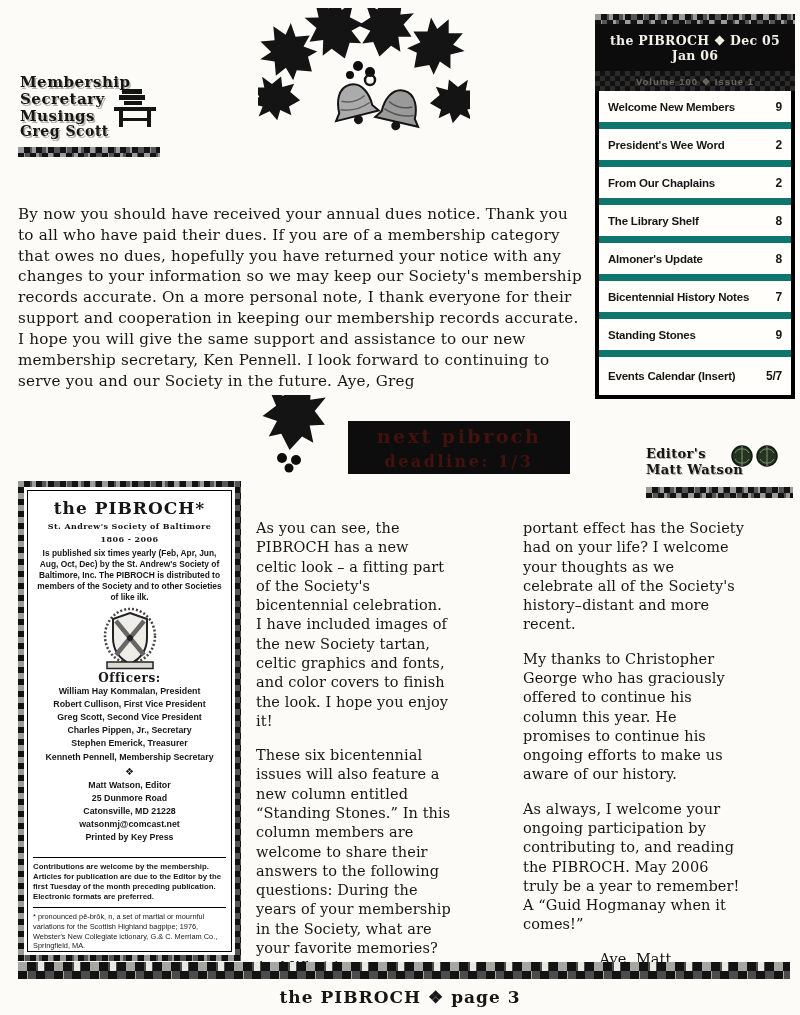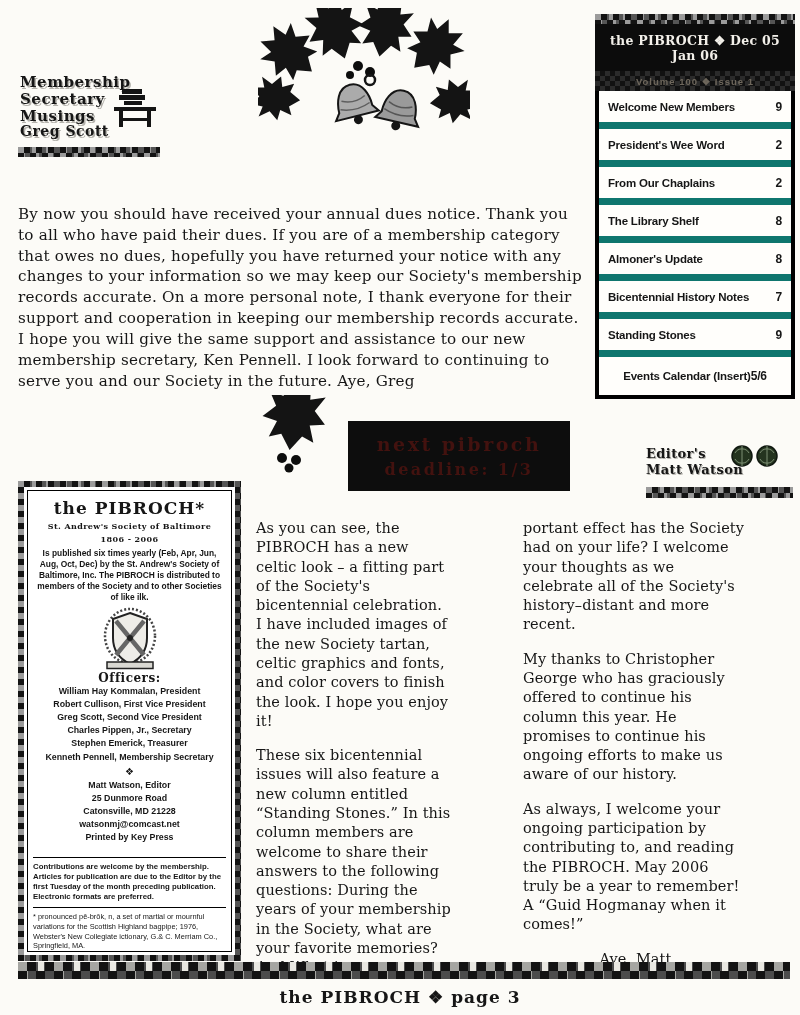--- a/index.html
+++ b/index.html
@@ -52,26 +52,26 @@
     color:#6e675c; font-family:"Liberation Sans",sans-serif; font-weight:bold;
     font-size:9.5px; letter-spacing:1px;
   }
   .toc-body { border:4px solid #000; border-top:none; background:#fffefb; }
   .toc-row {
     display:flex; justify-content:space-between; align-items:center;
     height:38px; padding:0 9px; border-bottom:7px solid #0f766e;
     font-family:"Liberation Sans",sans-serif; font-weight:bold;
     font-size:11.5px; letter-spacing:-0.2px;
   }
-  .toc-row:last-child { border-bottom:none;justify-content:center; }
+  .toc-row:last-child { border-bottom:none; }
   .toc-page { font-size:12px; }
 
   
   .deadline-box {
-    left:348px; top:421px; width:222px; height:70px; background:#0d0d0d;
+    left:348px; top:421px; width:222px; height:53px; background:#0d0d0d;
     display:flex; flex-direction:column; align-items:center; justify-content:center;
     gap:5px; color:#43120f; font-weight:bold; letter-spacing:2.5px;
   }
   .deadline-line1 { font-size:19px; }
   .deadline-line2 { font-size:16px; }
 
   
   .editor-badge {
     left:646px; top:446px; font-weight:bold; font-size:13px; line-height:1.25;
     letter-spacing:.4px; text-shadow:1px 1px 0 #b4b2ac;
@@ -212,21 +212,21 @@
       <div class="toc-row">
         <span>Bicentennial History Notes</span>
         <span class="toc-page">7</span>
       </div>
       <div class="toc-row">
         <span>Standing Stones</span>
         <span class="toc-page">9</span>
       </div>
       <div class="toc-row">
         <span>Events Calendar (Insert)</span>
-        <span class="toc-page">5/6</span>
+        <span class="toc-page">5/7</span>
       </div>
     </div>
   </div>
 
   <div class="abs musings-body">By now you should have received your annual dues notice.  Thank you to all who have paid their dues.  If you are of a membership category that owes no dues, hopefully you have returned your notice with any changes to your information so we may keep our Society's membership records accurate.  On a more personal note, I thank everyone for their support and cooperation in keeping our membership records accurate.  I hope you will give the same support and assistance to our new membership secretary, Ken Pennell.  I look forward to continuing to serve you and our Society in the future.  Aye, Greg</div>
 
   <svg class="abs holly-sprig" width="74" height="84" viewBox="0 0 74 84">
     <path d="M37,2 Q40,18 37,30" fill="none" stroke="#141414" stroke-width="3"></path>
     <use href="#leaf" transform="translate(38,52) rotate(8) scale(1.5)"></use>
     <circle cx="30" cy="63" r="5" fill="#0d0d0d"></circle>

